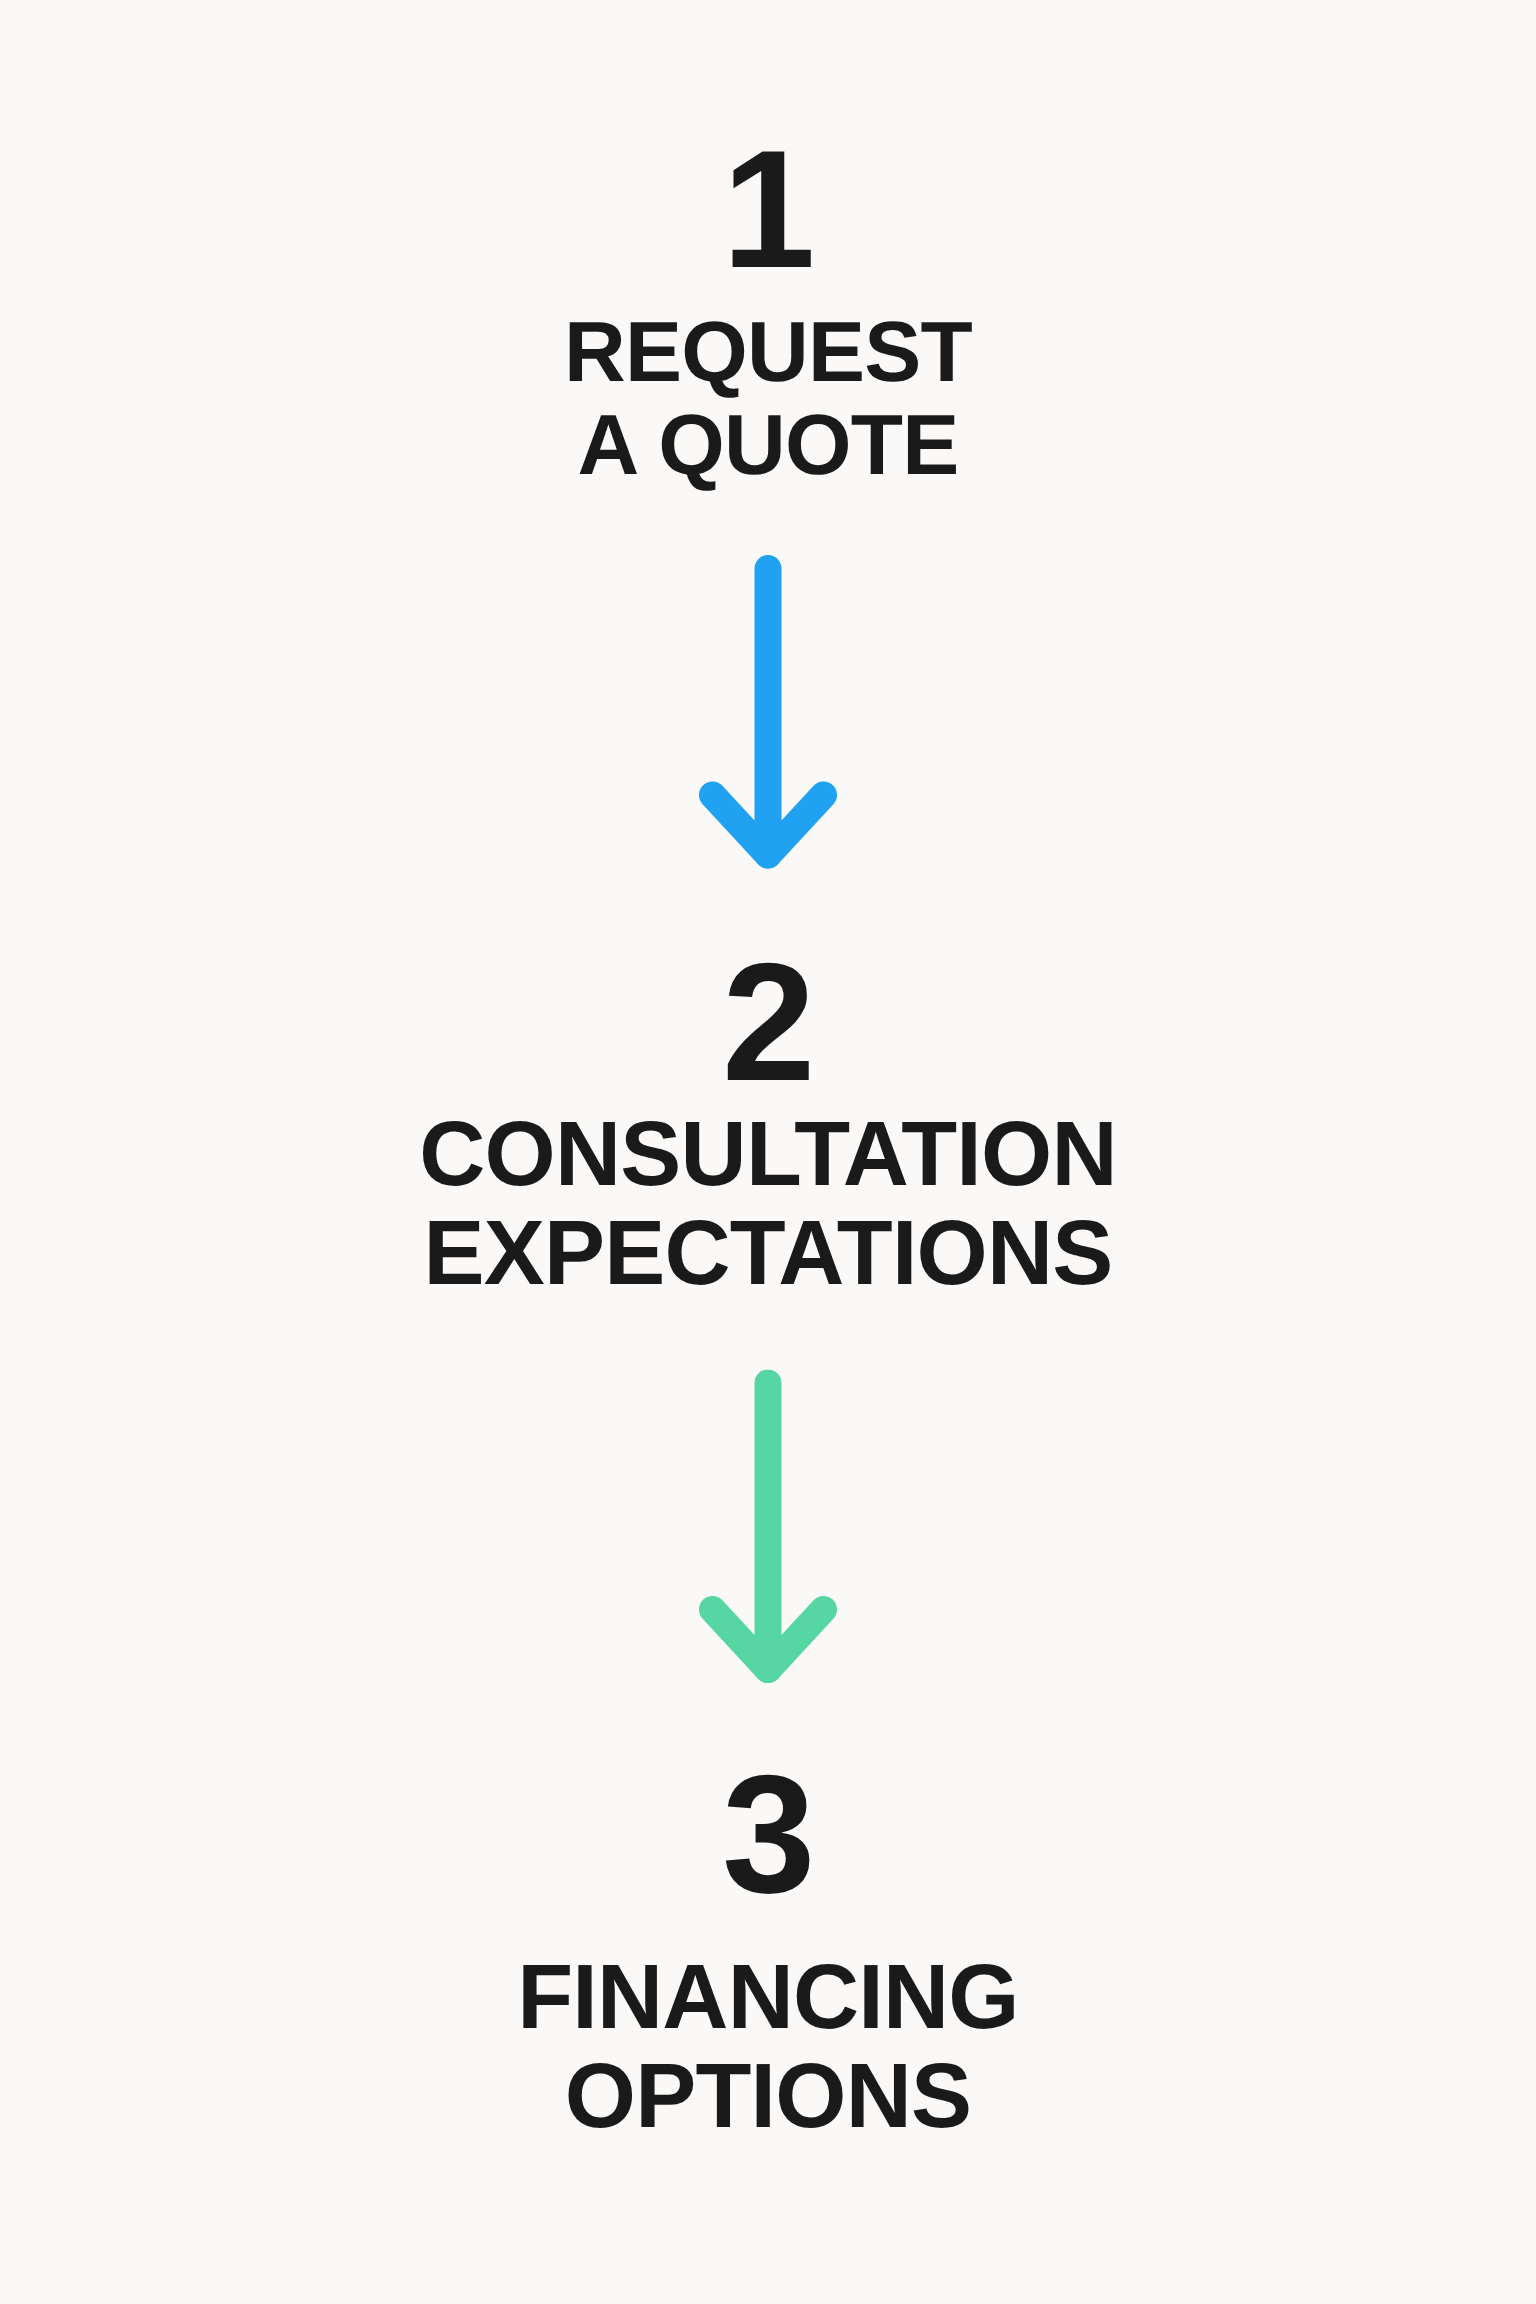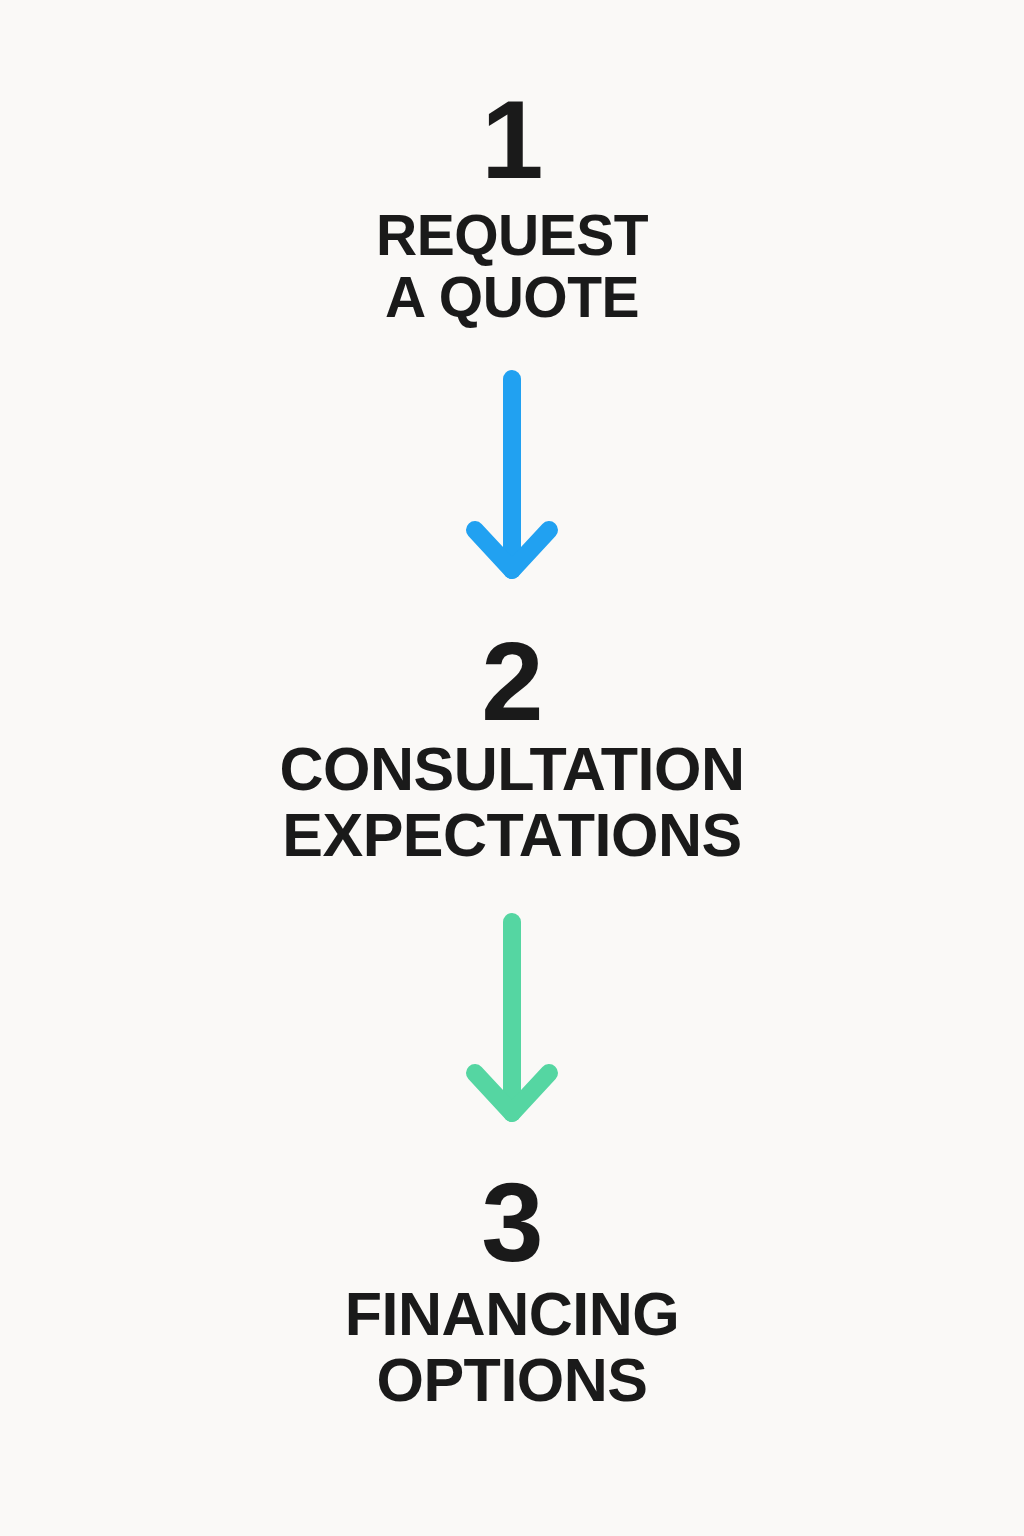--- a/index.html
+++ b/index.html
@@ -57,21 +57,21 @@
     white-space: pre-line;
   }
 
   
   .step-1 { margin-top: 88px; }
   .step-1 .step-title { margin-top: 14px; }
 
   .step-2 .step-number { font-size: 112px; }
   .step-2 .step-title { margin-top: 4px; font-size: 61px; }
 
-  .step-3 .step-title { margin-top: 8px; font-size: 61px; }
+  .step-3 .step-title { margin-top: 25px; font-size: 61px; }
 
   
   .arrow {
     display: block;
     margin: 0 auto;
   }
   .arrow-1 { margin-top: 42px; margin-bottom: 42px; }
   .arrow-2 { margin-top: 44px; margin-bottom: 40px; }
 
   .arrow path,

